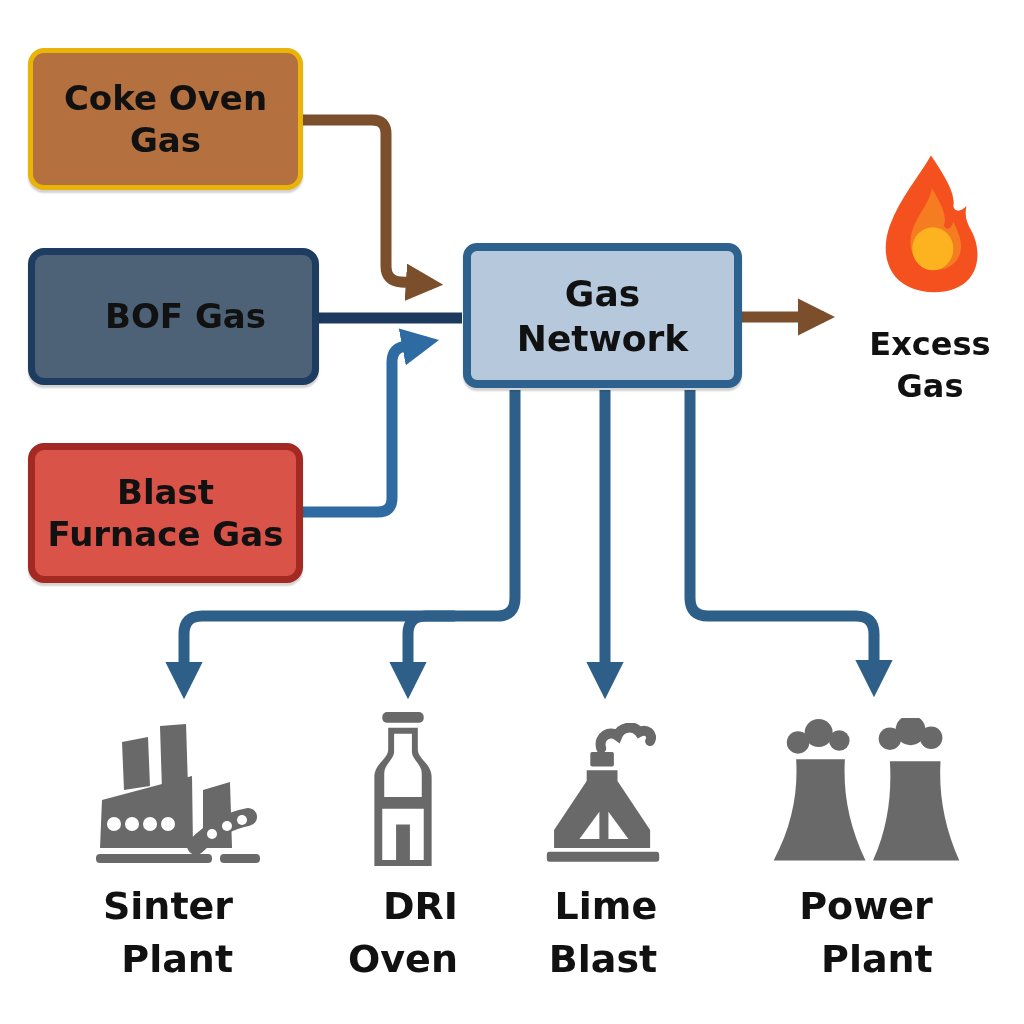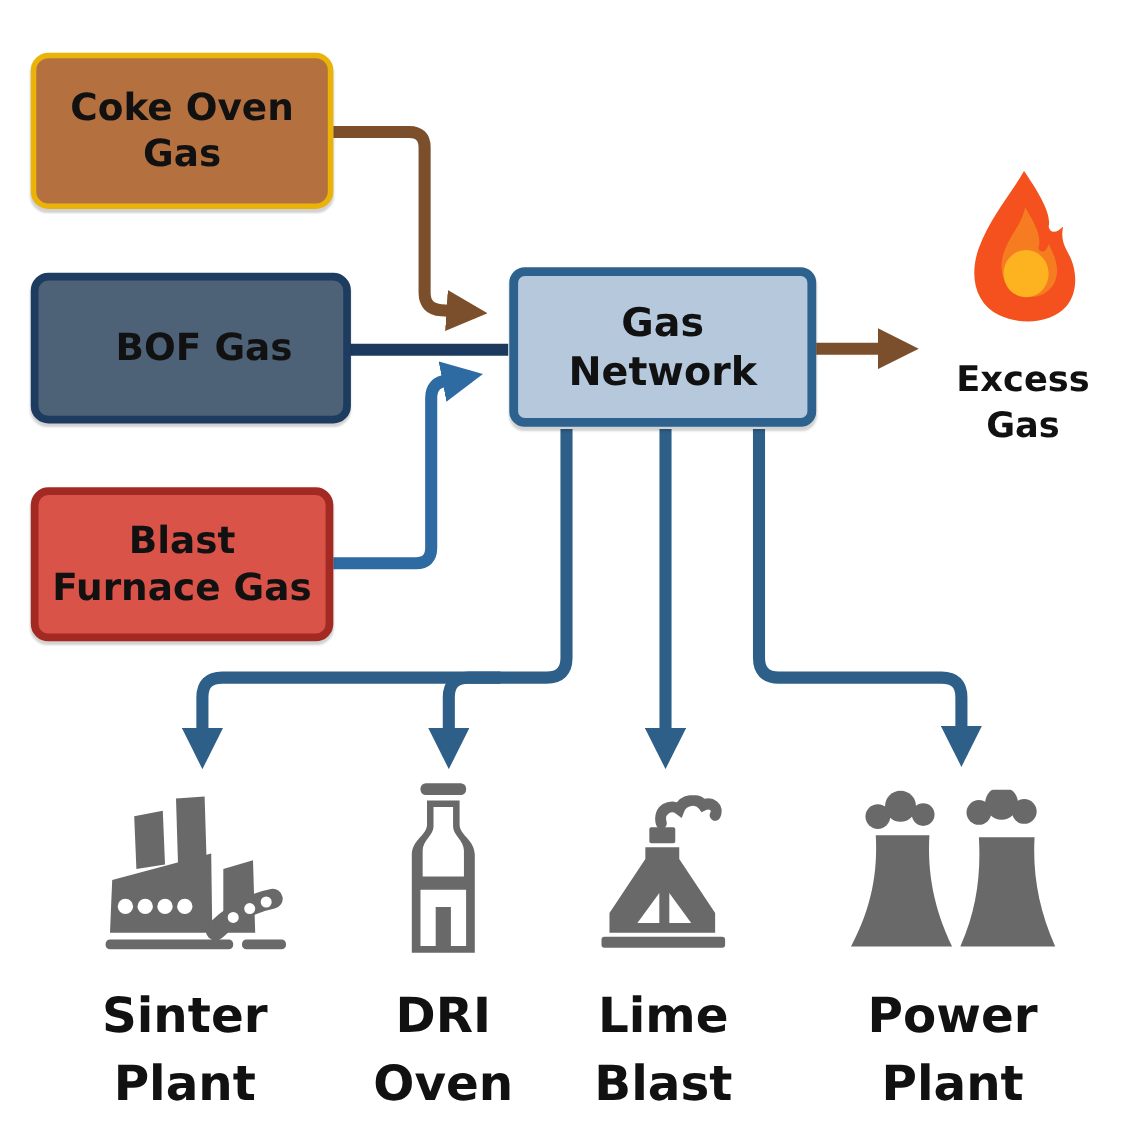--- a/index.html
+++ b/index.html
@@ -14,21 +14,21 @@
     border-radius:16px;box-shadow:0 3px 2px rgba(0,0,0,0.18);
   }
   .coke{left:28px;top:48px;width:275px;height:142px;background:#b4713f;border:5px solid #eab308;font-size:34px;}
   .bof {left:28px;top:248px;width:291px;height:137px;background:#4d6277;border:7px solid #1e3c5f;font-size:34px;padding-left:24px;}
   .bfg {left:28px;top:443px;width:275px;height:140px;background:#d95348;border:7px solid #a32a22;font-size:34px;}
   .hub {left:463px;top:243px;width:279px;height:145px;background:#b5c8dc;border:8px solid #2d618e;font-size:36px;border-radius:14px;}
   .excess{position:absolute;left:840px;top:150px;width:180px;display:flex;flex-direction:column;align-items:center;}
   .elabel{margin-top:24px;font-size:32px;font-weight:700;color:#111;text-align:center;line-height:1.3;white-space:pre-line;}
   .plant{position:absolute;top:710px;width:230px;display:flex;flex-direction:column;align-items:center;}
   .picon{height:158px;display:flex;align-items:flex-end;}
-  .plabel{margin-top:25px;font-size:44px;font-weight:700;color:#111;text-align:center;line-height:1.4;white-space:pre-line;}
+  .plabel{margin-top:12px;font-size:38px;font-weight:700;color:#111;text-align:right;line-height:1.4;white-space:pre-line;}
 </style>
 </head>
 <body>
 
 <div class="canvas">
 
   <svg class="layer" width="1024" height="1024" viewBox="0 0 1024 1024">
     <defs>
       <marker id="mBrown" viewBox="0 0 10 10" refX="7" refY="5" markerWidth="3.4" markerHeight="3.4" orient="auto">
         <path d="M0,0 L10,5 L0,10 Z" fill="#7b4f2b"></path>

